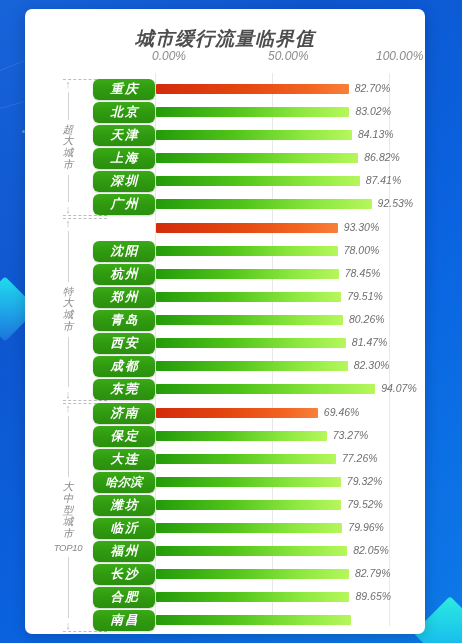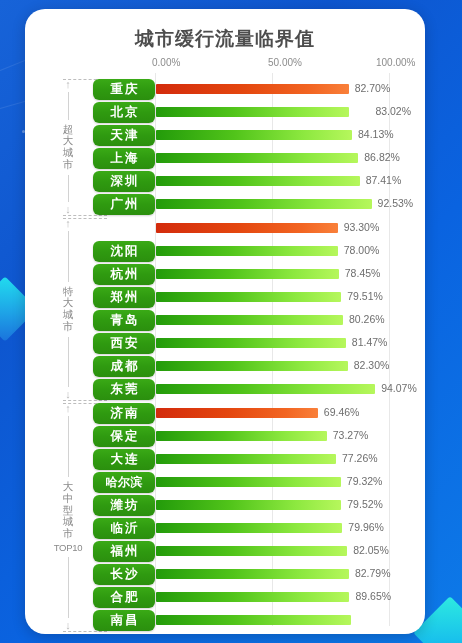--- a/index.html
+++ b/index.html
@@ -64,43 +64,44 @@
   }
 
   
   #card {
     position: absolute;
     left: 25px;
     top: 9px;
     width: 400px;
     height: 625px;
     background: #ffffff;
-    border-radius: 20px;
+    border-radius: 7px;
     box-shadow: 0 3px 14px rgba(0,0,0,0.20);
     overflow: hidden;
+    font-style: italic;
   }
 
   
   #chart-title {
     position: absolute;
     left: 0; right: 0;
     top: 17px;
     text-align: center;
     font-size: 19px;
     font-weight: bold;
     color: #4d4d4d;
     letter-spacing: 1px;
     font-family: "DejaVu Sans", "Liberation Sans", sans-serif;
   }
 
   
   .axis-label {
     position: absolute;
-    top: 48px;
-    font-size: 10px;
+    top: 40px;
+    font-size: 12px;
     color: #8c8c8c;
     white-space: nowrap;
   }
   .axis-label.a0   { left: 127px; }
   .axis-label.a50  { left: 243px; }
   .axis-label.a100 { left: 351px; }
 
   
   .gridline {
     position: absolute;
@@ -263,21 +264,21 @@
       </div>
     <div id="rows">
         <div class="row" style="top: 70px;">
           <div class="city-pill">重庆</div>
           <div class="bar red" style="width: 192.691px;"></div>
           <div class="bar-value" style="left: 329.691px;">82.70%</div>
         </div>
         <div class="row" style="top: 93px; padding-left: 48px;">
           <div class="city-pill">北京</div>
           <div class="bar green" style="width: 193.437px;"></div>
-          <div class="bar-value" style="left: 330.437px; margin-left: 20px;">83.02%</div>
+          <div class="bar-value" style="left: 330.437px;">83.02%</div>
         </div>
         <div class="row" style="top: 116px;">
           <div class="city-pill">天津</div>
           <div class="bar green" style="width: 196.023px;"></div>
           <div class="bar-value" style="left: 333.023px;">84.13%</div>
         </div>
         <div class="row" style="top: 139px;">
           <div class="city-pill">上海</div>
           <div class="bar green" style="width: 202.291px;"></div>
           <div class="bar-value" style="left: 339.291px;">86.82%</div>

